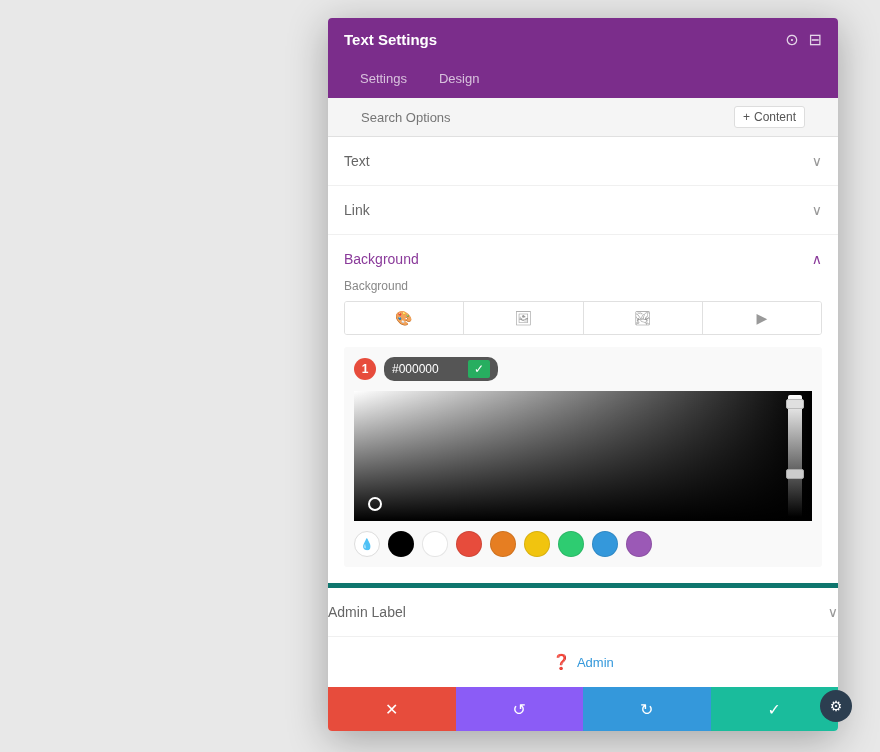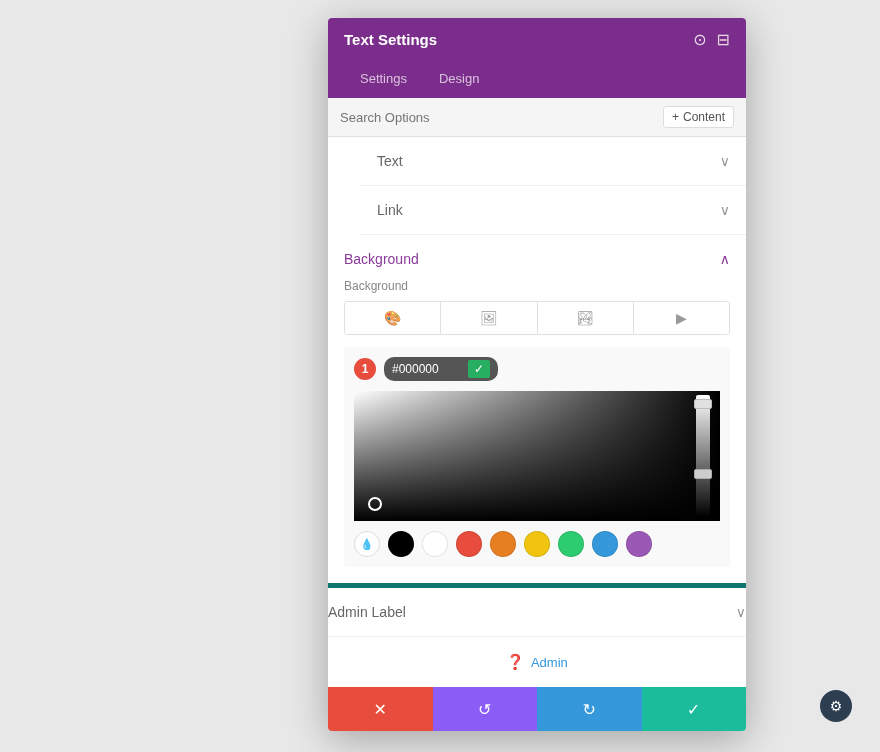--- a/index.html
+++ b/index.html
@@ -8,21 +8,21 @@
       height: 752px;
       background: #e8e8e8;
       font-family: -apple-system, BlinkMacSystemFont, 'Segoe UI', sans-serif;
       display: flex;
       align-items: center;
       justify-content: center;
       position: relative;
     }
 
     .modal {
-      width: 418px;
+      width: 510px;
       background: #fff;
       border-radius: 4px;
       box-shadow: 0 8px 40px rgba(0,0,0,0.3);
       overflow: hidden;
       position: absolute;
       top: 18px;
       left: 328px;
     }
 
     
@@ -63,21 +63,21 @@
     }
     .tab.active {
       color: #fff;
       border-bottom: 2px solid #fff;
     }
 
     
     .search-bar {
       background: #f5f5f5;
       border-bottom: 1px solid #e0e0e0;
-      padding: 8px 12px;
+      padding: 8px 33px;
       display: flex;
       align-items: center;
       justify-content: flex-end;
     }
     .search-input {
       background: transparent;
       border: none;
       outline: none;
       font-size: 13px;
       color: #999;
@@ -103,21 +103,20 @@
     }
 
     
     .section-row {
       border-bottom: 1px solid #f0f0f0;
       padding: 16px 16px;
       display: flex;
       align-items: center;
       justify-content: space-between;
       cursor: pointer;
-      margin-left: 33px;
     }
     .section-label {
       font-size: 14px;
       color: #666;
     }
     .chevron {
       color: #999;
       font-size: 14px;
     }
 

